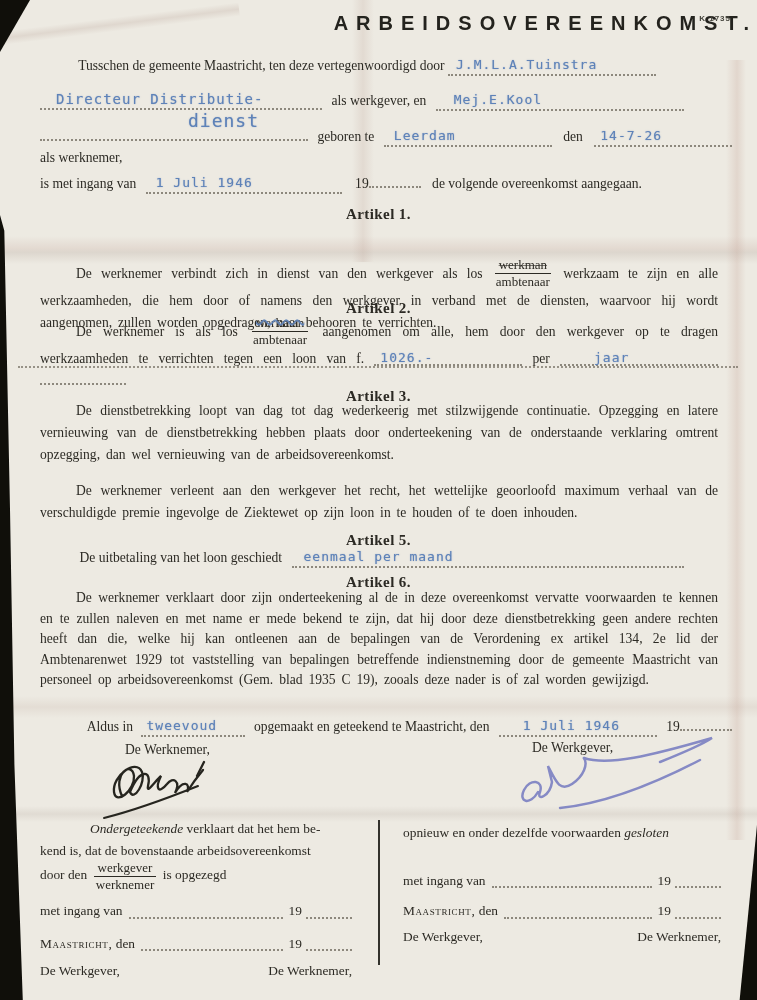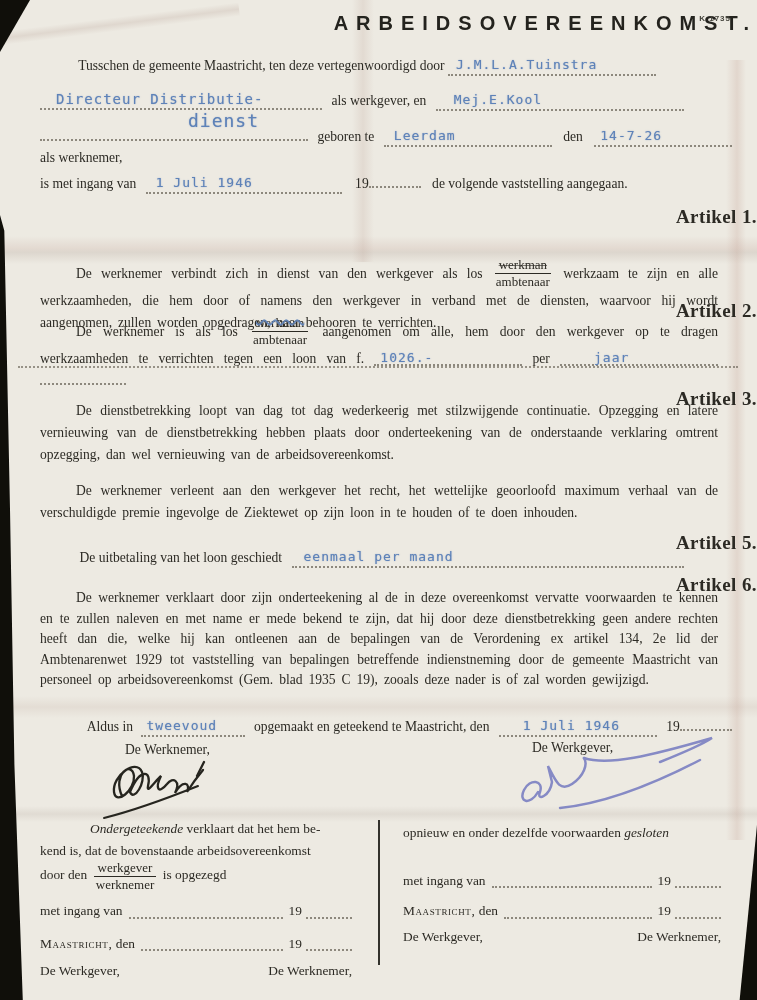--- a/index.html
+++ b/index.html
@@ -27,22 +27,22 @@
   
   .title{position:absolute;top:12px;left:0;width:100%;text-align:right;z-index:2;
          font-family:"Liberation Sans",sans-serif;font-weight:700;font-size:20px;
          letter-spacing:8px;color:#24231e;}
   .stamp{position:absolute;top:14px;right:26px;font-family:"Liberation Sans",sans-serif;
          font-weight:700;font-size:8px;letter-spacing:1px;color:#46453d;z-index:2;}
   .line{position:absolute;left:40px;width:678px;font-size:13.6px;white-space:nowrap;z-index:2;}
   .para{position:absolute;left:40px;width:678px;font-size:13.6px;line-height:22px;
         text-align:justify;word-spacing:2.5px;z-index:2;}
   .indent{text-indent:36px;}
-  .art-h{position:absolute;left:0;width:100%;text-align:right;font-weight:700;
-         font-size:19px;letter-spacing:.4px;z-index:2;}
+  .art-h{position:absolute;left:0;width:100%;text-align:center;font-weight:700;
+         font-size:15px;letter-spacing:.4px;z-index:2;}
   .dots{display:inline-block;border-bottom:2px dotted rgba(104,98,86,.72);height:13px;
         vertical-align:baseline;}
   .fill{display:inline-block;border-bottom:2px dotted rgba(104,98,86,.72);height:16px;
         vertical-align:baseline;text-align:left;}
   .typed{font-family:"DejaVu Sans Mono",monospace;font-size:13px;letter-spacing:1px;
          color:#5e82b8;text-shadow:0 0 1.2px rgba(94,130,184,.65);position:relative;top:-1px;}
   .frac{display:inline-block;vertical-align:middle;text-align:center;line-height:1.05;
         font-size:13px;margin:0 3px;position:relative;top:-2px;}
   .frac .top{display:block;border-bottom:1.4px solid #2c2a24;padding:0 4px 1px;}
   .frac .bot{display:block;padding-top:1px;}
@@ -95,21 +95,21 @@
     <span style="margin:0 8px;">den</span>
     <span class="fill" style="width:138px;"><span class="typed" style="padding-left:6px;">14-7-26</span></span>
   </div>
   <div class="line" style="top:150px;">
     <span>als werknemer,</span>
   </div>
   <div class="line" style="top:173px;">
     <span>is met ingang van</span>
     <span class="fill" style="width:196px;margin-left:6px;"><span class="typed" style="padding-left:10px;">1 Juli 1946</span></span>
     <span style="margin-left:10px;">19</span><span class="dots" style="width:52px;"></span>
-    <span style="margin-left:8px;">de volgende vaststelling aangegaan.</span>
+    <span style="margin-left:8px;">de volgende overeenkomst aangegaan.</span>
   </div>
 
   <div class="art-h" style="top:206px;">Artikel 1.</div>
   <div class="para" style="top:222px;margin-top:38px;">
     <span style="display:inline-block;width:36px;"></span><span>De werknemer verbindt zich in dienst van den werkgever als los</span>
     <span class="frac"><span class="top struck-ink">werkman</span><span class="bot">ambtenaar</span></span>
     <span>werkzaam te zijn en alle werkzaamheden, die hem door of namens den werkgever in verband met de diensten, waarvoor hij wordt aangenomen, zullen worden opgedragen, naar behooren te verrichten.</span>
   </div>
 
   <div class="art-h" style="top:300px;">Artikel 2.</div>

